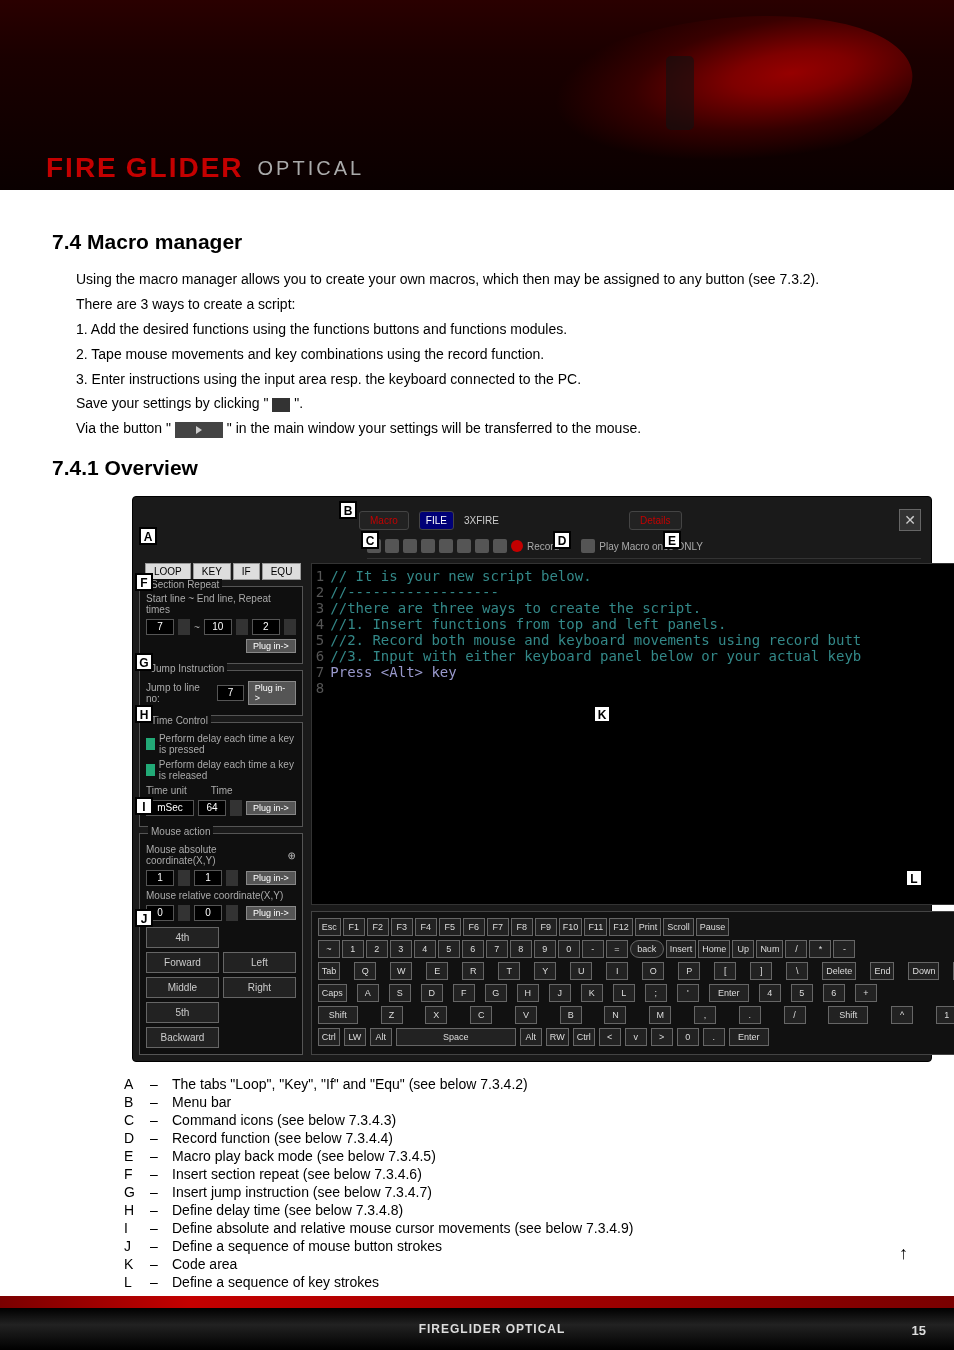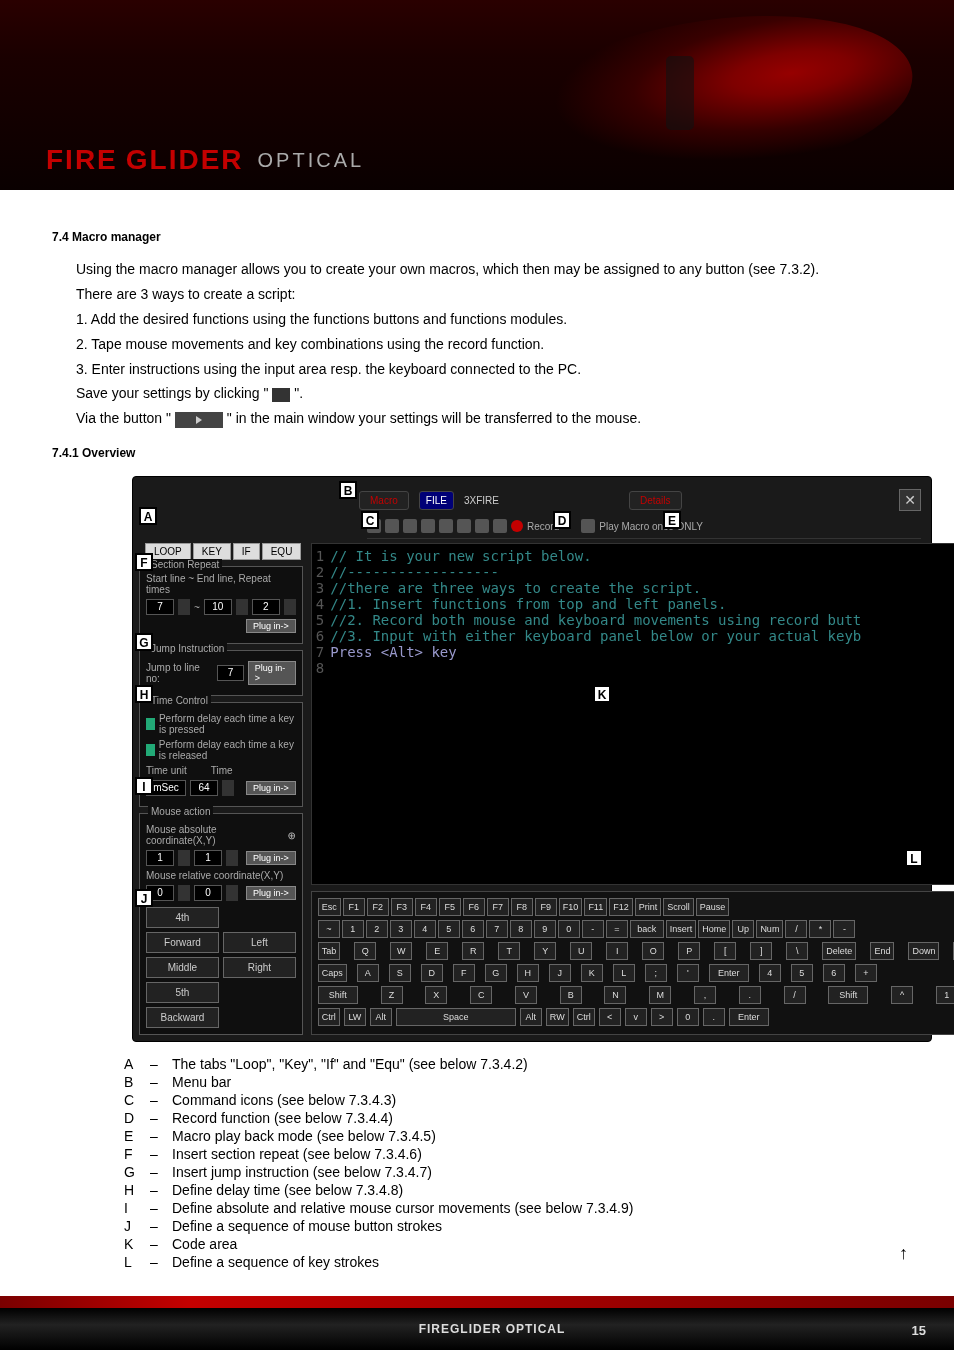--- a/index.html
+++ b/index.html
@@ -1,26 +1,26 @@
 <!DOCTYPE html>
 <html><head>
 <meta charset="utf-8">
 <style>
   * { box-sizing: border-box; margin: 0; padding: 0; }
   body { width: 954px; height: 1350px; font-family: Arial, Helvetica, sans-serif; font-size: 14px; color: #000; background: #fff; position: relative; }
   
   .header-band { width: 100%; height: 190px; background: linear-gradient(180deg, #2a0000 0%, #1a0000 30%, #0a0000 100%); position: relative; overflow: hidden; }
   .header-band::before { content:""; position:absolute; right:40px; top:20px; width:400px; height:160px; background: radial-gradient(ellipse at 70% 40%, #cc0000 0%, #aa0000 15%, #440000 40%, transparent 60%); opacity:0.7; border-radius:50%; transform: rotate(-8deg);}
   .header-band::after { content:""; position:absolute; right:260px; top:56px; width:28px; height:74px; background:#111; border-radius:5px; opacity:.6;}
-  .logo-row { position:absolute; left:46px; bottom:14px; display:flex; align-items:center; gap:8px;}
+  .logo-row { position:absolute; left:46px; bottom:6px; display:flex; align-items:center; gap:8px;}
   .logo-text { color:#c40000; font-weight:bold; font-size:28px; letter-spacing:2px;}
   .logo-optical { color:#aaa; font-size:20px; letter-spacing:3px; margin-left:6px;}
 
   .content { padding: 40px 52px 0 52px; }
-  h2 { font-size: 12px; font-weight: bold; margin-bottom: 16px; }
+  h2 { font-size: 21px; font-weight: bold; margin-bottom: 16px; }
   .para { margin: 6px 0 6px 24px; line-height:1.35; max-width:840px;}
   .inline-icon { display:inline-block; width:18px; height:14px; background:#333; vertical-align:middle;}
   .inline-btn  { display:inline-block; width:48px; height:16px; background:#444; vertical-align:middle; position:relative;}
   .inline-btn::after{content:"";position:absolute;left:50%;top:50%;transform:translate(-50%,-50%);width:0;height:0;border-left:6px solid #ccc;border-top:4px solid transparent;border-bottom:4px solid transparent;}
 
   .screenshot-wrap { margin: 14px auto 14px 80px; width: 800px; }
   .app-window { background:#1a1a1a; border:1px solid #000; border-radius:4px; padding:6px; color:#bbb; font-size:10px; position:relative;}
   .menubar { display:flex; gap:10px; align-items:center; margin:4px 4px 4px 220px; height:26px;}
   .menu-item { background:#222; border:1px solid #444; border-radius:3px; padding:3px 10px; color:#c40000; }
   .menu-item.file { color:#fff; background:#007; padding:3px 6px;}
@@ -181,21 +181,21 @@
               </div>
           <div class="field-row">
                 <span class="cb"></span>
                 <span class="tiny">Perform delay each time a key is released</span>
               </div>
           <div class="field-row">
             <span class="tiny">Time unit</span>
             <span class="tiny" style="margin-left:20px">Time</span>
           </div>
           <div class="field-row">
-            <div class="numbox" style="width:40px">mSec</div>
+            <div class="numbox" style="width:48px">mSec</div>
             <div class="numbox">64</div>
                 <div class="spin"></div>
             <div class="plug-btn">Plug in-&gt;</div>
           </div>
         </div>
 
         <div class="panel">
           <div class="lg">Mouse action</div>
           <div class="field-row">
                 <span class="tiny">Mouse absolute coordinate(X,Y)</span>
@@ -268,21 +268,21 @@
                 <div class="kkey">3</div>
                 <div class="kkey">4</div>
                 <div class="kkey">5</div>
                 <div class="kkey">6</div>
                 <div class="kkey">7</div>
                 <div class="kkey">8</div>
                 <div class="kkey">9</div>
                 <div class="kkey">0</div>
                 <div class="kkey">-</div>
                 <div class="kkey">=</div>
-                <div class="kkey" style="min-width: 34px;">back</div>
+                <div class="kkey" style="min-width: 34px; border-radius: 9px;">back</div>
                 <div class="kkey">Insert</div>
                 <div class="kkey">Home</div>
                 <div class="kkey">Up</div>
                 <div class="kkey">Num</div>
                 <div class="kkey">/</div>
                 <div class="kkey">*</div>
                 <div class="kkey">-</div>
               </div>
               <div style="display: flex; gap: 14px; width: 100%; margin-bottom: 2px;">
                 <div class="kkey">Tab</div>

